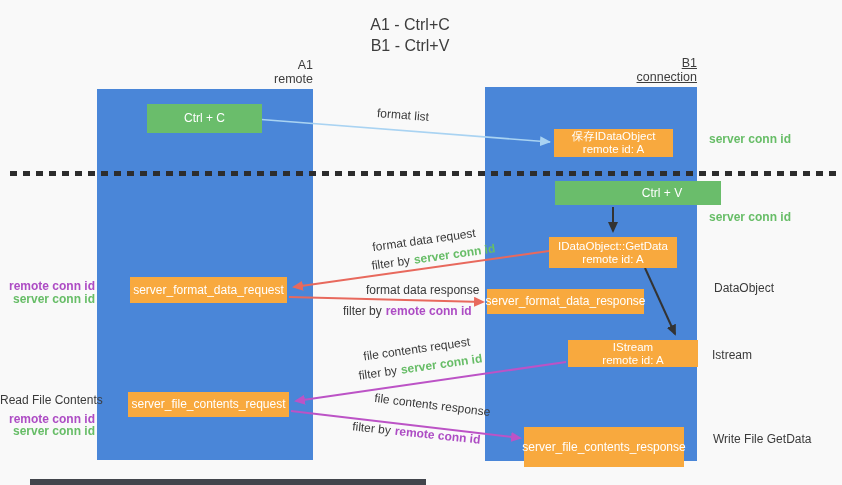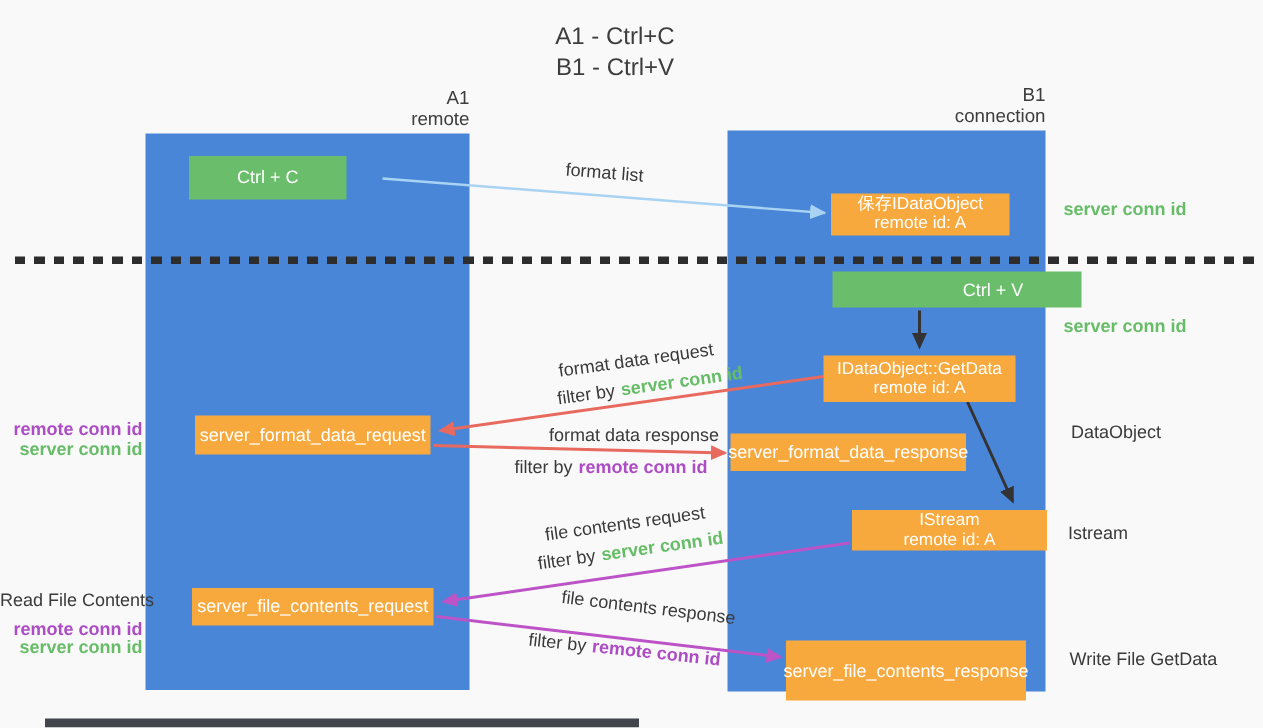--- a/index.html
+++ b/index.html
@@ -19,38 +19,38 @@
   .lane {
     background: var(--column-blue, #4a86d8);
   }
   #lane-a { left:97px; top:89px; width:216px; height:371px; }
   #lane-b { left:485px; top:87px; width:212px; height:374px; }
 
   .lane-header {
     text-align:right; font-size:12.5px; line-height:14px; color:#3d3d3d;
   }
   #lane-a-header { left:97px; top:58px; width:216px; }
-  #lane-b-header { left:485px; top:56px; width:212px; }
+  #lane-b-header { left:485px; top:56px; width:212px;text-decoration:underline; }
 
   .dotted-line {
     left:10px; top:171px; width:826px; height:5px;
     background: repeating-linear-gradient(90deg,
       var(--dotted-line, #2d2d2d) 0 7px, transparent 7px 13px);
   }
 
   .node {
     display:flex; flex-direction:column; align-items:center; justify-content:center;
     color:#ffffff; font-size:12px; line-height:13px; text-align:center;
     white-space:nowrap;
   }
   .node.green  { background: var(--box-green,  #6abd6b); }
   .node.orange { background: var(--box-orange, #f8a93e); }
   .node .l2 { font-size:11.5px; }
 
-  #node-ctrl-c          { left:126px; top:104px; width:105px; height:29px; }
+  #node-ctrl-c          { left:147px; top:104px; width:115px; height:29px; }
   #node-save-dataobject { left:554px; top:129px; width:119px; height:28px; font-size:11.5px; }
   #node-ctrl-v          { left:555px; top:181px; width:118px; height:24px;padding-left:48px; }
   #node-getdata         { left:549px; top:237px; width:128px; height:31px; font-size:11.5px; }
   #node-format-request  { left:130px; top:277px; width:157px; height:26px; }
   #node-format-response { left:487px; top:289px; width:157px; height:25px; }
   #node-istream         { left:568px; top:340px; width:130px; height:27px; font-size:11.5px; }
   #node-file-request    { left:128px; top:392px; width:161px; height:25px; }
   #node-file-response   { left:524px; top:427px; width:160px; height:40px; }
 
   svg.arrows { left:0; top:0; pointer-events:none; }

